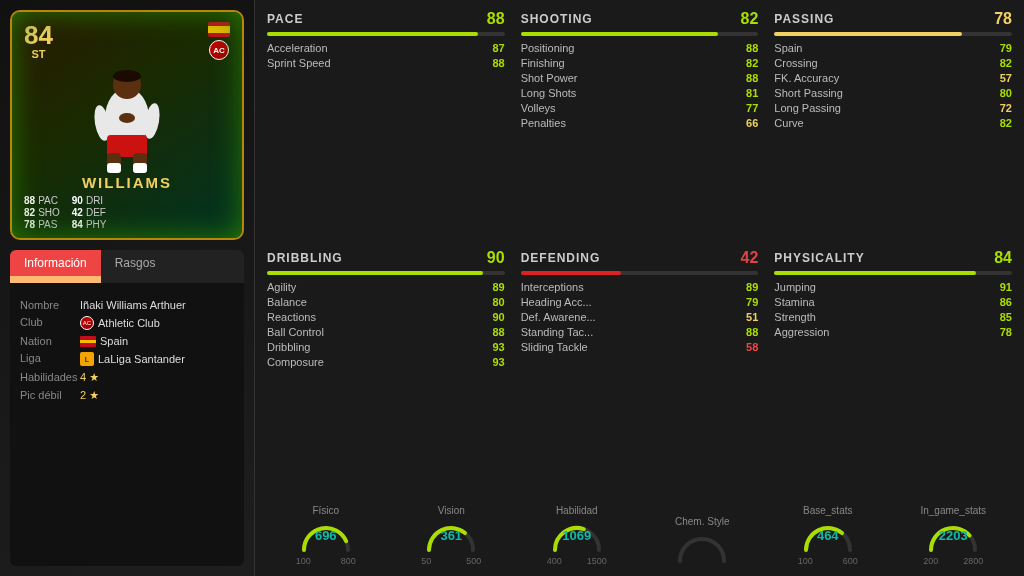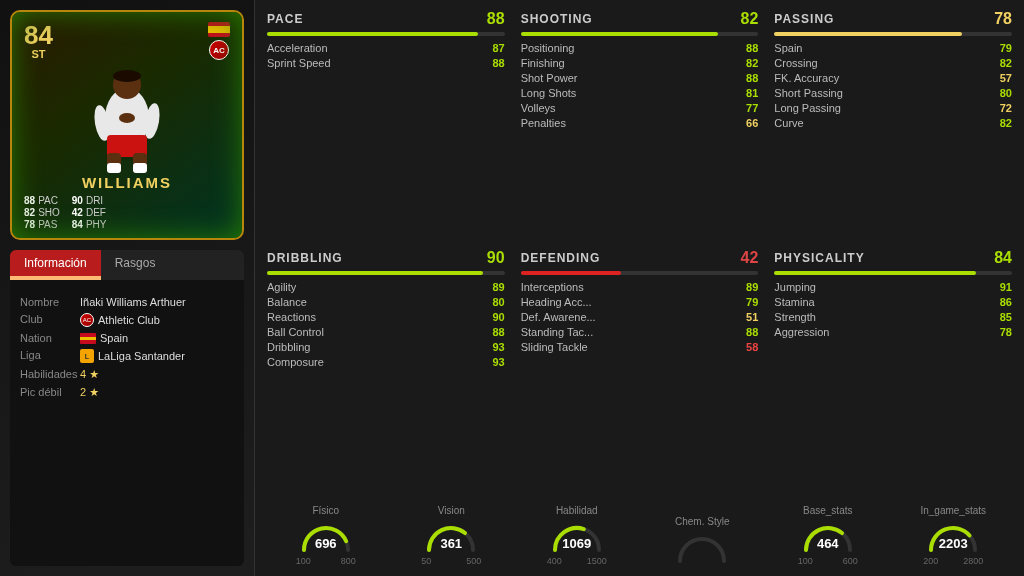--- a/index.html
+++ b/index.html
@@ -166,23 +166,23 @@
     }
 
     .info-tab {
       padding: 6px 14px;
       font-size: 12px;
       cursor: pointer;
       color: #aaa;
     }
 
     .info-tab.active {
-      background: #b91c1c;
+      background: #ef4444;
       color: #fff;
-      border-bottom: 4px solid #fdba74;
+      border-bottom: 7px solid #fdba74;
     }
 
     .info-content {
       padding: 16px 10px;
     }
 
     .info-row {
       display: flex;
       align-items: flex-start;
       margin-bottom: 5px;
@@ -354,26 +354,26 @@
       height: 35px;
     }
 
     .gauge-arc svg {
       width: 100%;
       height: 100%;
     }
 
     .gauge-value {
       position: absolute;
-      bottom: 4px;
+      bottom: 12px;
       left: 50%;
       transform: translateX(-50%);
       font-size: 13px;
       font-weight: 900;
-      color: #ffffff;
+      color: #14b8a6;
     }
 
     .gauge-range {
       display: flex;
       justify-content: space-between;
       width: 60px;
       font-size: 9px;
       color: #666;
       margin-top: 1px;
     }

